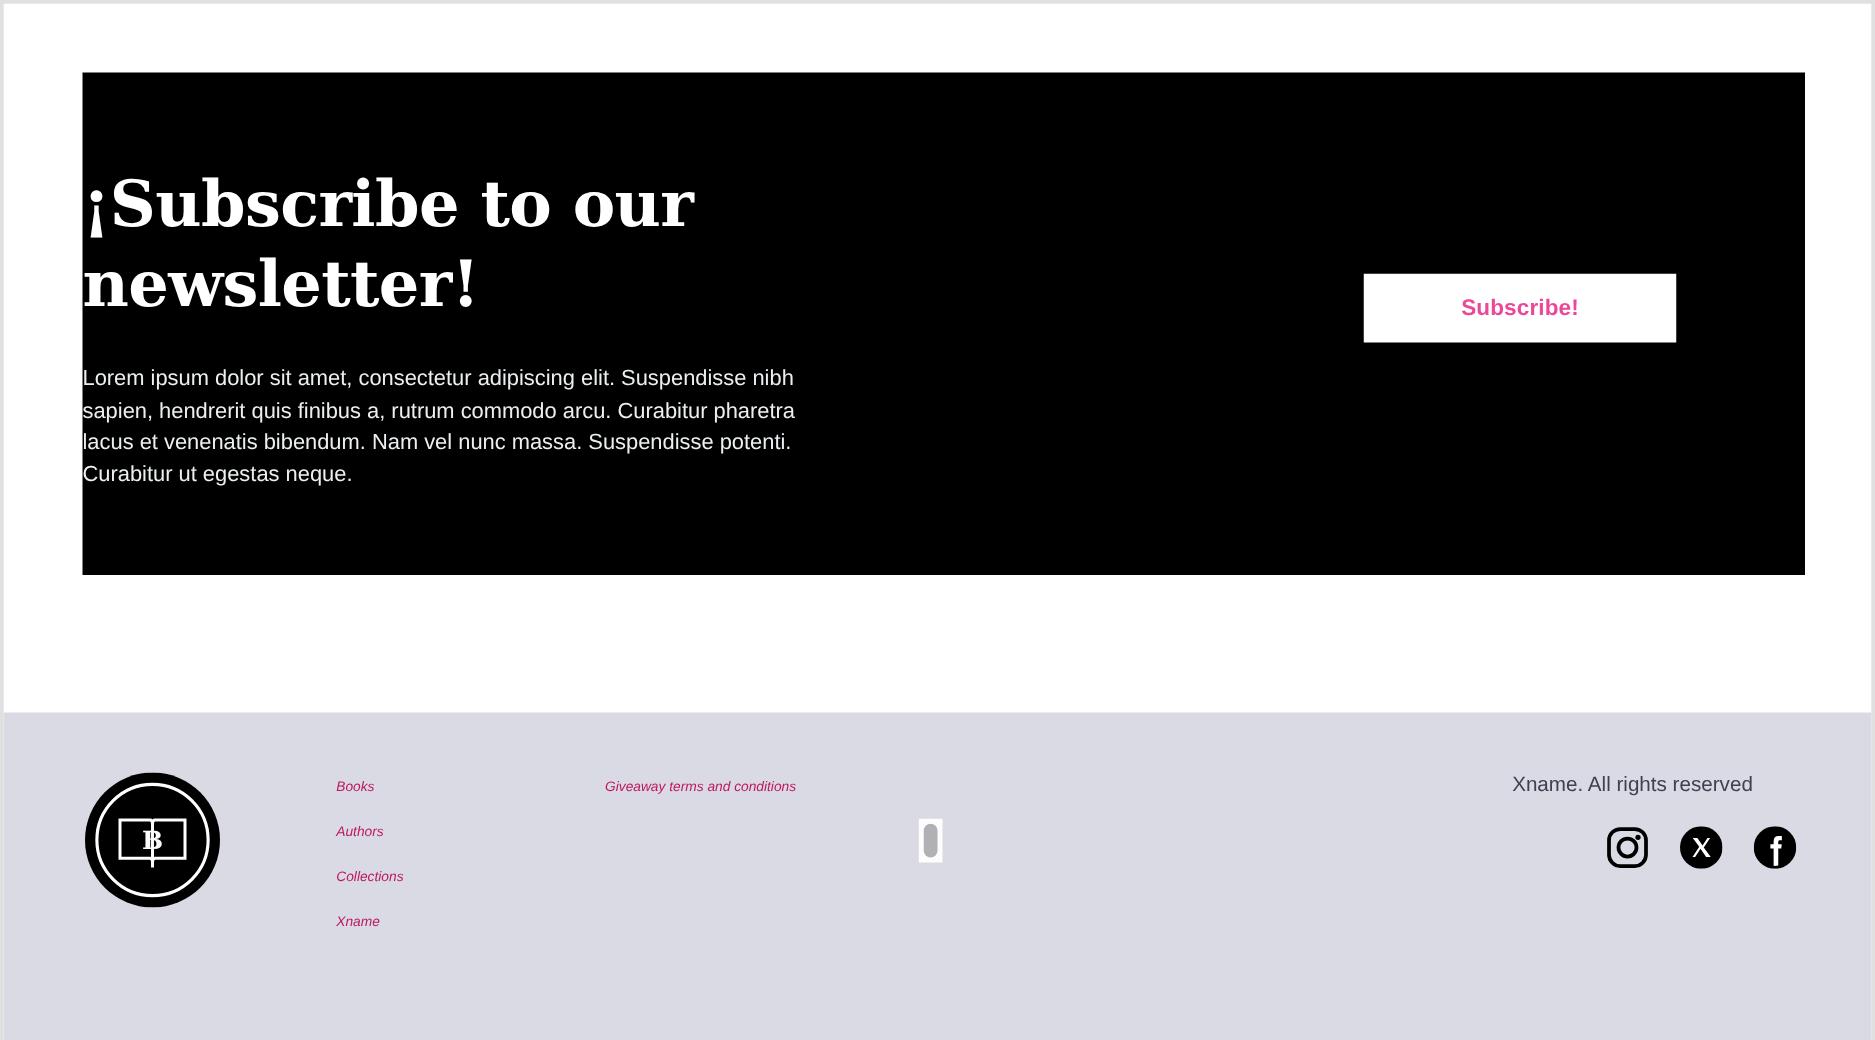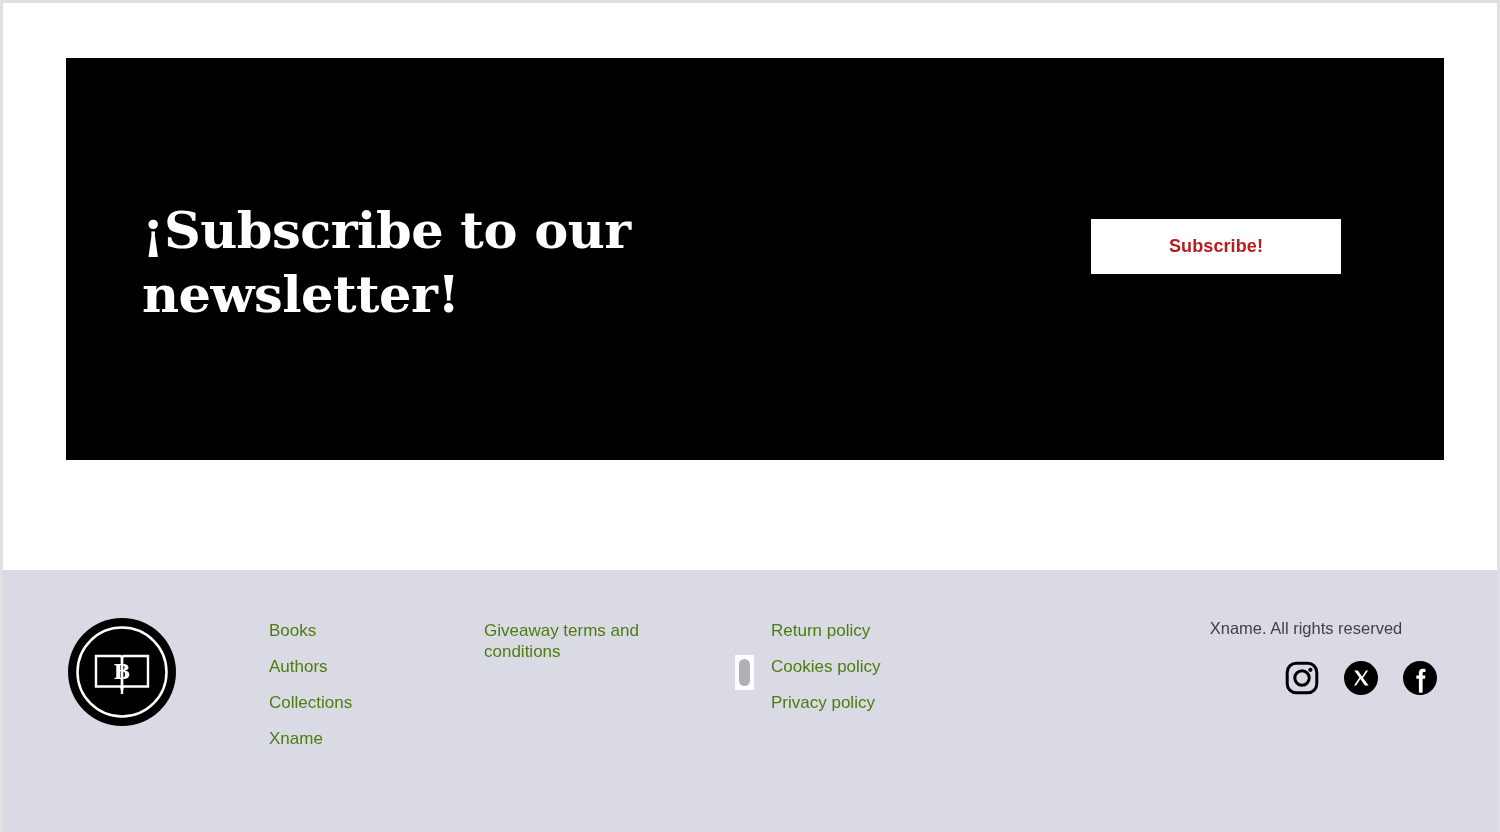--- a/index.html
+++ b/index.html
@@ -29,21 +29,20 @@
   .newsletter-panel {
     background: #000000;
     height: 402px;
     width: 1378px;
     display: flex;
     align-items: center;
     position: relative;
   }
 
   .newsletter-text {
-    padding-left: 76px;
     padding-top: 6px;
     width: 680px;
   }
 
   .newsletter-title {
     font-family: "DejaVu Serif", "Liberation Serif", serif;
     font-weight: bold;
     color: #ffffff;
     font-size: 51px;
     line-height: 64px;
@@ -60,21 +59,21 @@
   }
 
   .subscribe-btn-holder {
     position: absolute;
     left: 1025px;
     top: 161px;
   }
 
   .subscribe-btn {
     background: #ffffff;
-    color: #b91c1c;
+    color: #ec4899;
     border: none;
     font-family: "Liberation Sans", sans-serif;
     font-weight: bold;
     font-size: 18px;
     width: 250px;
     height: 55px;
     cursor: pointer;
     letter-spacing: 0.1px;
   }
 
@@ -112,25 +111,26 @@
     padding-top: 8px;
   }
 
   .link-col { }
   .link-col.col-1 { width: 215px; }
   .link-col.col-2 { width: 287px; }
   .link-col.col-3 { width: 230px; }
 
   .footer-link {
     display: block;
-    color: #4d7c0f;
-    font-size: 17px;
+    color: #be185d;
+    font-size: 11px;
     line-height: 21px;
     text-decoration: none;
     cursor: pointer;
+    font-style: italic;
   }
 
   .col-1 .footer-link { margin-bottom: 15px; }
   .col-3 .footer-link { margin-bottom: 15px; }
   .col-2 .footer-link { margin-bottom: 3px; }
   .col-2 .footer-link.two-line { width: 170px; margin-bottom: 6px; }
 
   
   .footer-right {
     width: 262px;
@@ -180,20 +180,21 @@
   }
 </style>
 </head>
 <body>
 
 <div class="hero-wrap">
   <div class="newsletter-panel">
 
     <div class="newsletter-text">
       <h1 class="newsletter-title">¡Subscribe to our newsletter!</h1>
+      <p class="newsletter-body">Lorem ipsum dolor sit amet, consectetur adipiscing elit. Suspendisse nibh sapien, hendrerit quis finibus a, rutrum commodo arcu. Curabitur pharetra lacus et venenatis bibendum. Nam vel nunc massa. Suspendisse potenti. Curabitur ut egestas neque.</p>
     </div>
 
     <div class="subscribe-btn-holder">
       <button class="subscribe-btn">Subscribe!</button>
     </div>
 
   </div>
 </div>
 
 <footer class="site-footer">
@@ -218,25 +219,20 @@
         <a class="footer-link">Books</a>
         <a class="footer-link">Authors</a>
         <a class="footer-link">Collections</a>
         <a class="footer-link">Xname</a>
       </div>
 
       <div class="link-col col-2">
         <a class="footer-link two-line">Giveaway terms and conditions</a>
       </div>
 
-      <div class="link-col col-3">
-        <a class="footer-link">Return policy</a>
-        <a class="footer-link">Cookies policy</a>
-        <a class="footer-link">Privacy policy</a>
-      </div>
 
     </nav>
 
     <div class="footer-right">
       <div class="copyright">Xname. All rights reserved</div>
 
       <div class="social-row">
 
         <a>
           <svg class="social-icon" viewBox="0 0 34 34">

